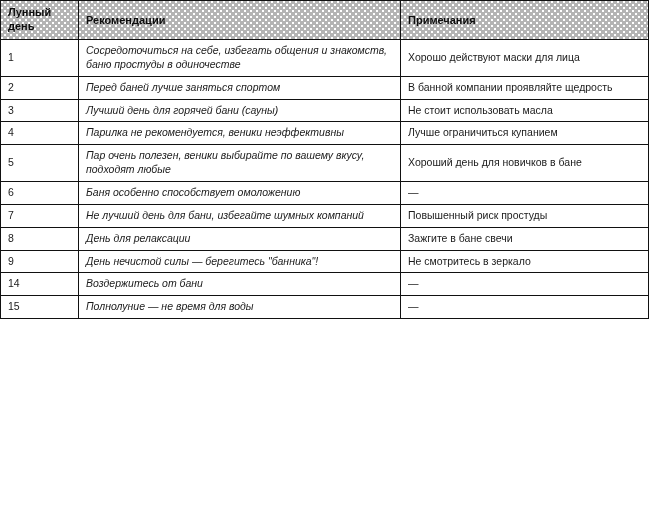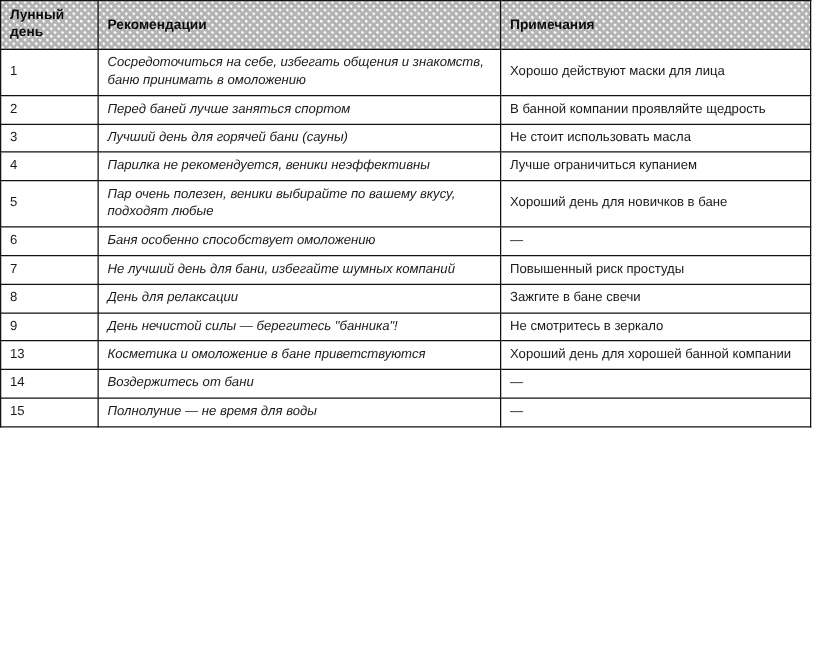--- a/index.html
+++ b/index.html
@@ -94,21 +94,21 @@
         <th class="h-day">Лунный день</th>
         <th>Рекомендации</th>
         <th>Примечания</th>
       </tr>
     </thead>
     <tbody id="table-body">
         <tr>
           <td class="day-cell">1</td>
           <td class="rec-cell">
             <span class="rec-line">Сосредоточиться на себе, избегать общения и знакомств,</span>
-            <span class="rec-line">баню принимать в омоложению</span>
+            <span class="rec-line">баню простуды в одиночестве</span>
           </td>
           <td class="note-cell">Хорошо действуют маски для лица</td>
         </tr>
         <tr>
           <td class="day-cell">2</td>
           <td class="rec-cell">
             <span class="rec-line">Перед баней лучше заняться спортом</span>
           </td>
           <td class="note-cell">В банной компании проявляйте щедрость</td>
         </tr>
@@ -156,27 +156,20 @@
           <td class="note-cell">Зажгите в бане свечи</td>
         </tr>
         <tr>
           <td class="day-cell">9</td>
           <td class="rec-cell">
             <span class="rec-line">День нечистой силы — берегитесь "банника"!</span>
           </td>
           <td class="note-cell">Не смотритесь в зеркало</td>
         </tr>
         <tr>
-          <td class="day-cell">13</td>
-          <td class="rec-cell">
-            <span class="rec-line">Косметика и омоложение в бане приветствуются</span>
-          </td>
-          <td class="note-cell">Хороший день для хорошей банной компании</td>
-        </tr>
-        <tr>
           <td class="day-cell">14</td>
           <td class="rec-cell">
             <span class="rec-line">Воздержитесь от бани</span>
           </td>
           <td class="note-cell">—</td>
         </tr>
         <tr>
           <td class="day-cell">15</td>
           <td class="rec-cell">
             <span class="rec-line">Полнолуние — не время для воды</span>

